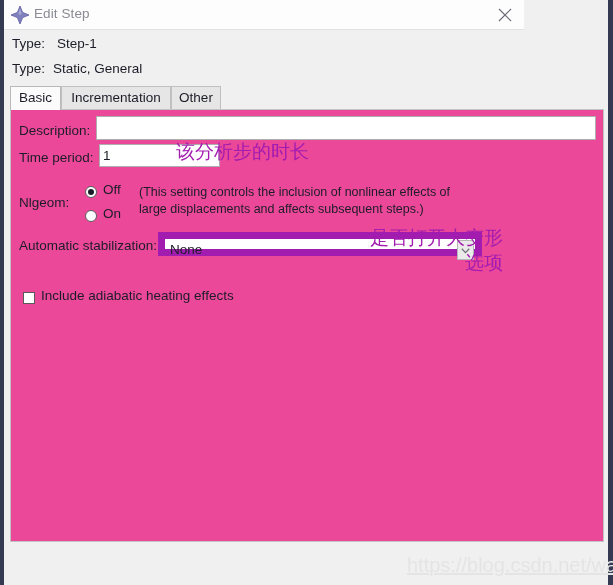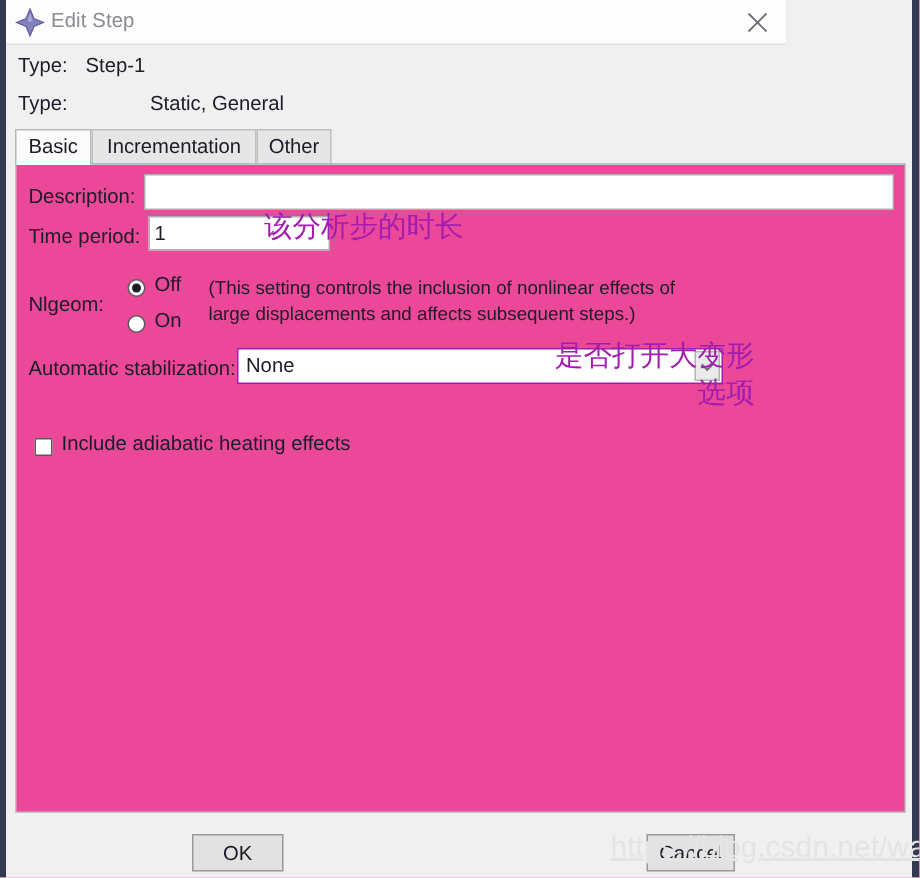--- a/index.html
+++ b/index.html
@@ -59,21 +59,21 @@
   
   .hdr {
     position: absolute;
     font-size: 13.5px;
     color: #1c1c28;
     white-space: nowrap;
   }
   #hdr-name-label  { left: 8px;  top: 36px; }
   #hdr-name-value  { left: 53px; top: 36px; }
   #hdr-type-label  { left: 8px;  top: 61px; }
-  #hdr-type-value  { left: 49px; top: 61px; margin-left: 47px; }
+  #hdr-type-value  { left: 49px; top: 61px; }
 
   
   #tabs {
     position: absolute;
     left: 6px; top: 86px;
     height: 24px;
   }
   .tab {
     position: absolute;
     top: 0;
@@ -190,21 +190,21 @@
   }
 
   
   #lbl-autostab { left: 8px; top: 128px; }
   #autostab-combo {
     position: absolute;
     left: 147px; top: 122px;
     width: 324px; height: 24px;
     box-sizing: border-box;
     background: #ffffff;
-    border: 1px solid #a21caf;
+    border: 7px solid #a21caf;
   }
   #autostab-value {
     position: absolute;
     left: 5px; top: 3px;
     font-size: 13.5px;
     color: #1c1c28;
   }
   #autostab-arrow-btn {
     position: absolute;
     right: 1px; top: 1px;
@@ -356,18 +356,14 @@
     </div>
 
   </div>
 
   <div class="annotation" id="anno-timeperiod">该分析步的时长</div>
   <div class="annotation" id="anno-autostab">是否打开大变形
 选项</div>
 
   <div id="watermark">https://blog.csdn.net/wanjiac</div>
 
-  <div id="footer">
-    <div class="dlg-btn" id="btn-ok">OK</div>
-    <div class="dlg-btn" id="btn-cancel">Cancel</div>
-  </div>
 
 </div>
 
 </body></html>

